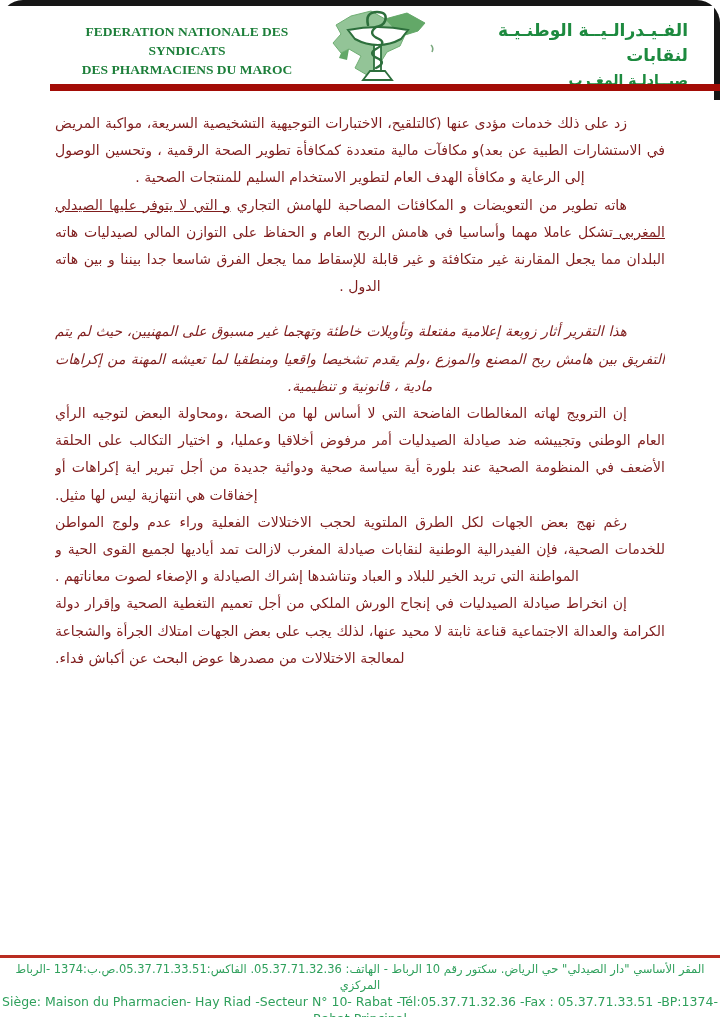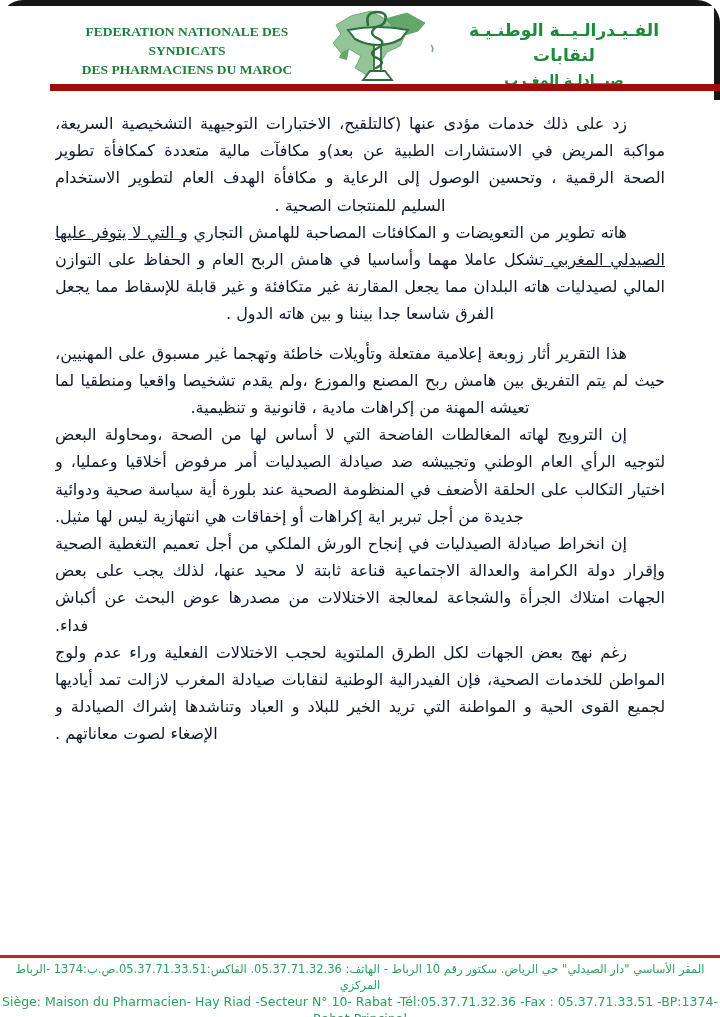--- a/index.html
+++ b/index.html
@@ -19,38 +19,38 @@
   .fr-block{
     width:262px;margin-left:56px;margin-top:16px;
     text-align:center;
     font-family:"Liberation Serif",serif;
     font-weight:bold;font-size:13.5px;line-height:19px;
     color:#1d7f3a;
   }
   .logo-block{width:122px;margin-top:2px;display:flex;justify-content:center;}
   .ar-block{
     flex:1;margin-top:12px;padding-right:26px;
-    text-align:center;direction:rtl;
+    direction:rtl;
     font-weight:bold;color:#1d8a3f;
   }
   .ar-block .l1{font-size:17px;line-height:25px;}
   .ar-block .l2{font-size:14px;line-height:24px;}
   .rule-header{position:absolute;top:84px;left:50px;width:670px;height:7px;background:#a30c06;}
   
   .body-block{
     position:absolute;top:110px;left:55px;width:610px;height:843px;overflow:hidden;
     direction:rtl;
-    font-size:16px;line-height:27.2px;color:#0f172a;
+    font-size:14px;line-height:27.2px;color:#7f1d1d;
   }
   .body-block p{
     margin:0;
     text-align:justify;
     text-indent:38px;
   }
-  .body-block p.gap-top{margin-top:12px;}
+  .body-block p.gap-top{margin-top:18px;font-style:italic;}
   .last-center{text-align-last:center;}
   .last-left{text-align-last:left;}
   u{text-decoration:underline;}
   
   .footer{position:absolute;top:955px;left:0;width:720px;text-align:center;}
   .rule-footer{width:720px;height:3px;background:#b92d21;}
   .foot-ar{direction:rtl;font-size:11.5px;line-height:16px;color:#2fa05c;margin-top:3px;}
   .foot-fr{direction:ltr;font-size:12.5px;line-height:17px;color:#2fa05c;}
 </style>
 </head>
@@ -92,22 +92,22 @@
     </div>
   </div>
 
   <div class="rule-header"></div>
 
   <div class="body-block">
     <p class="last-center">زد على ذلك خدمات مؤدى عنها (كالتلقيح، الاختبارات التوجيهية التشخيصية السريعة، مواكبة المريض في الاستشارات الطبية عن بعد)و مكافآت مالية متعددة كمكافأة تطوير الصحة الرقمية ، وتحسين الوصول إلى الرعاية و مكافأة الهدف العام لتطوير الاستخدام السليم للمنتجات الصحية .</p>
     <p class="last-center"><span>هاته تطوير من التعويضات و المكافئات المصاحبة للهامش التجاري </span><u>و التي لا يتوفر عليها الصيدلي المغربي </u><span>تشكل عاملا مهما وأساسيا في هامش الربح العام و الحفاظ على التوازن المالي لصيدليات هاته البلدان مما يجعل المقارنة غير متكافئة و غير قابلة للإسقاط مما يجعل الفرق شاسعا جدا بيننا و بين هاته الدول .</span></p>
     <p class="last-center gap-top">هذا التقرير أثار زوبعة إعلامية مفتعلة وتأويلات خاطئة وتهجما غير مسبوق على المهنيين، حيث لم يتم التفريق بين هامش ربح المصنع والموزع ،ولم يقدم تشخيصا واقعيا ومنطقيا لما تعيشه المهنة من إكراهات مادية ، قانونية و تنظيمية.</p>
     <p class="last-left">إن الترويج لهاته المغالطات الفاضحة التي لا أساس لها من الصحة ،ومحاولة البعض لتوجيه الرأي العام الوطني وتجييشه ضد صيادلة الصيدليات أمر مرفوض أخلاقيا وعمليا، و اختيار التكالب على الحلقة الأضعف في المنظومة الصحية عند بلورة أية سياسة صحية ودوائية جديدة من أجل تبرير اية إكراهات أو إخفاقات هي انتهازية ليس لها مثيل.</p>
+    <p class="last-left">رغم نهج بعض الجهات لكل الطرق الملتوية لحجب الاختلالات الفعلية وراء عدم ولوج المواطن للخدمات الصحية، فإن  الفيدرالية الوطنية لنقابات صيادلة المغرب لازالت تمد أياديها لجميع القوى الحية و المواطنة التي تريد الخير للبلاد و العباد وتناشدها إشراك الصيادلة و الإصغاء لصوت معاناتهم .</p>
     <p class="last-left">إن انخراط صيادلة الصيدليات في إنجاح الورش الملكي من أجل تعميم التغطية الصحية وإقرار دولة الكرامة والعدالة الاجتماعية قناعة ثابتة لا محيد عنها، لذلك يجب على بعض الجهات امتلاك الجرأة والشجاعة لمعالجة الاختلالات من مصدرها عوض البحث عن أكباش فداء.</p>
-    <p class="last-left">رغم نهج بعض الجهات لكل الطرق الملتوية لحجب الاختلالات الفعلية وراء عدم ولوج المواطن للخدمات الصحية، فإن  الفيدرالية الوطنية لنقابات صيادلة المغرب لازالت تمد أياديها لجميع القوى الحية و المواطنة التي تريد الخير للبلاد و العباد وتناشدها إشراك الصيادلة و الإصغاء لصوت معاناتهم .</p>
   </div>
 
   <div class="footer">
     <div class="rule-footer"></div>
     <div class="foot-ar">المقر الأساسي "دار الصيدلي" حي الرياض. سكتور رقم 10 الرباط - الهاتف: 05.37.71.32.36. الفاكس:05.37.71.33.51.ص.ب:1374 -الرباط المركزي</div>
     <div class="foot-fr">Siège: Maison du Pharmacien- Hay Riad -Secteur N° 10- Rabat -Tél:05.37.71.32.36 -Fax : 05.37.71.33.51 -BP:1374- Rabat Principal</div>
 
   </div>
 
 </div>

